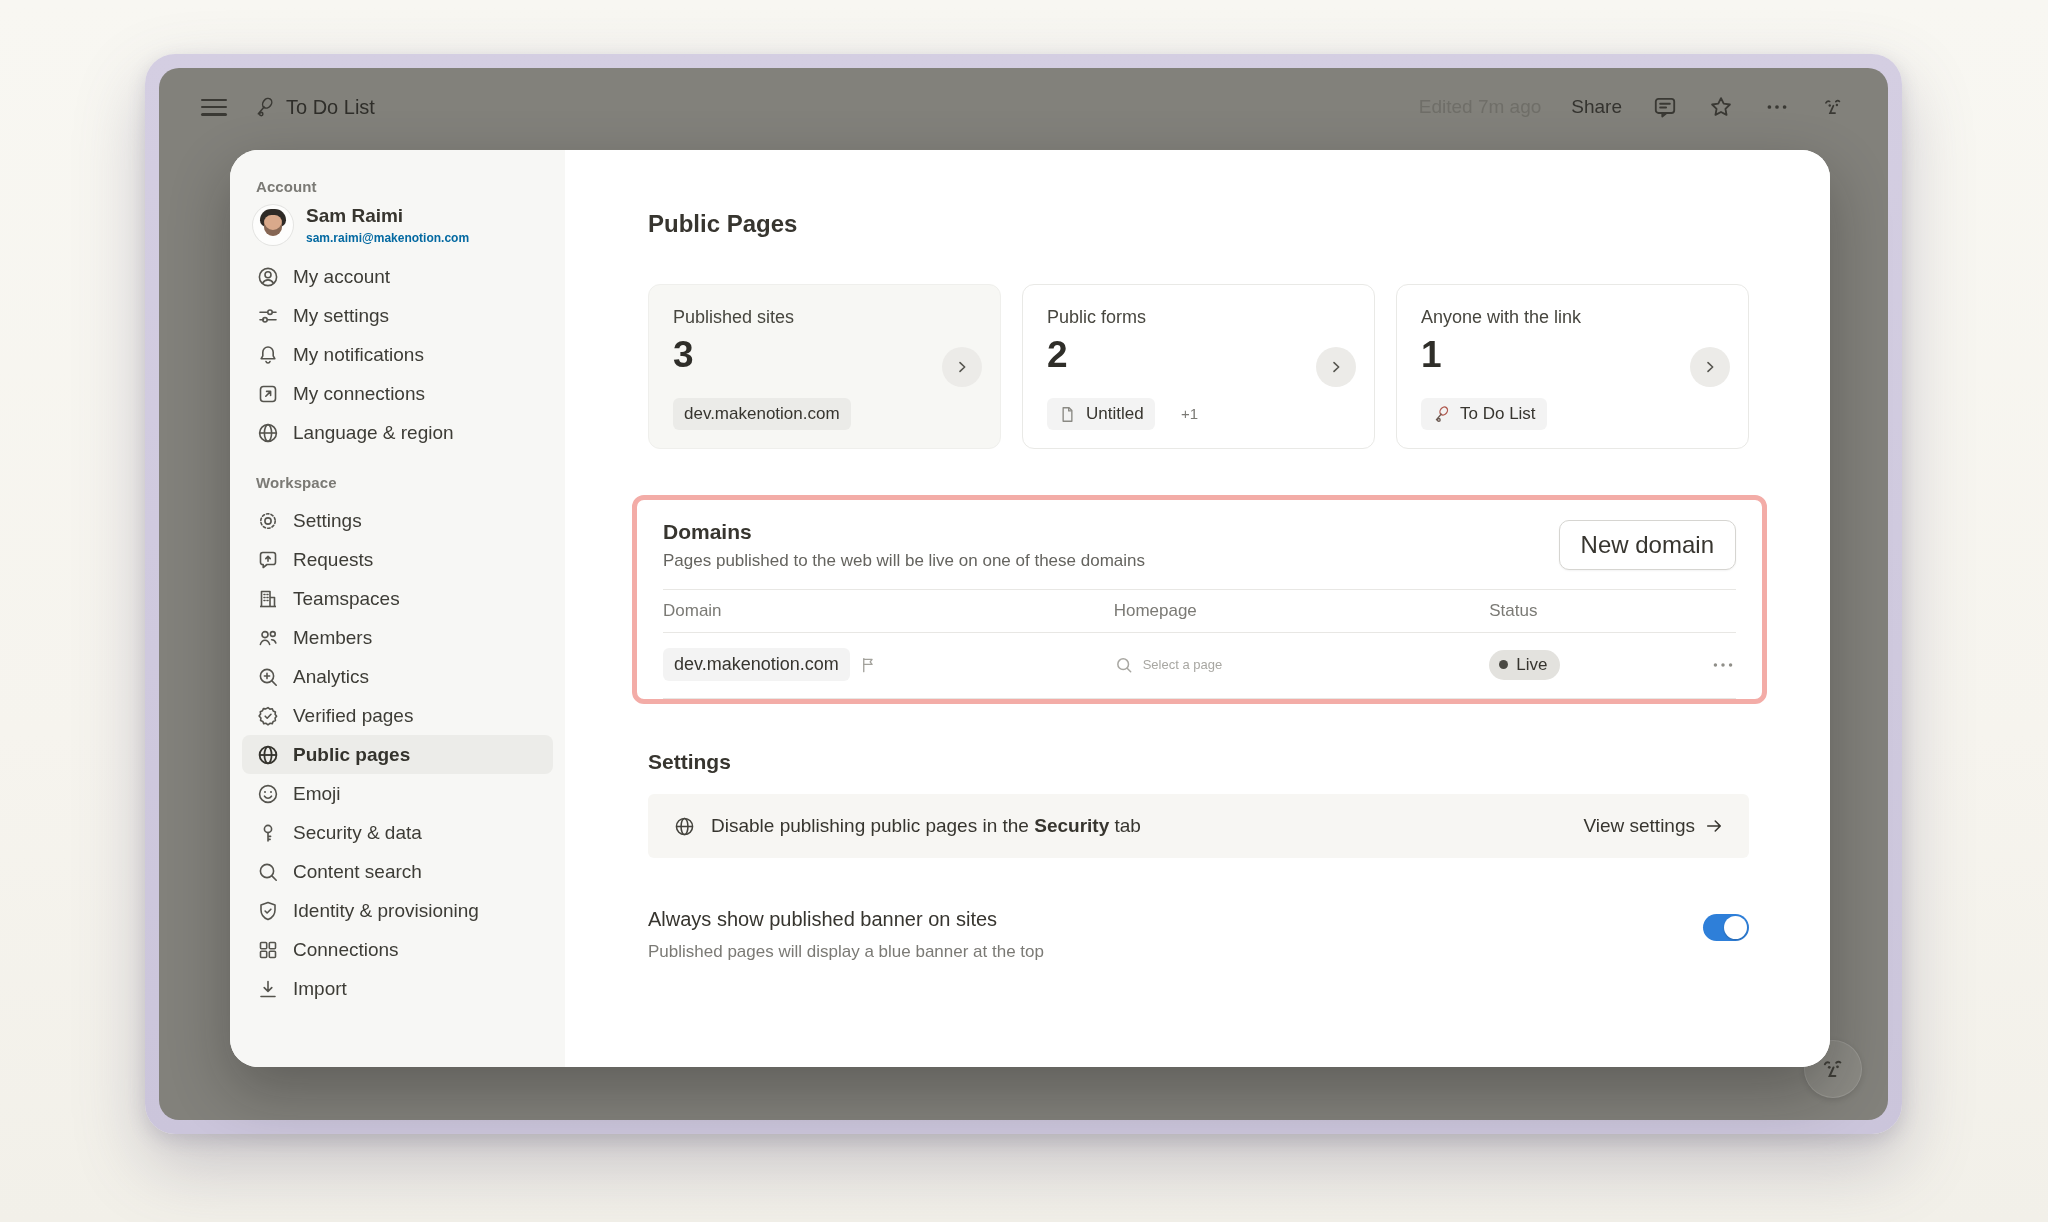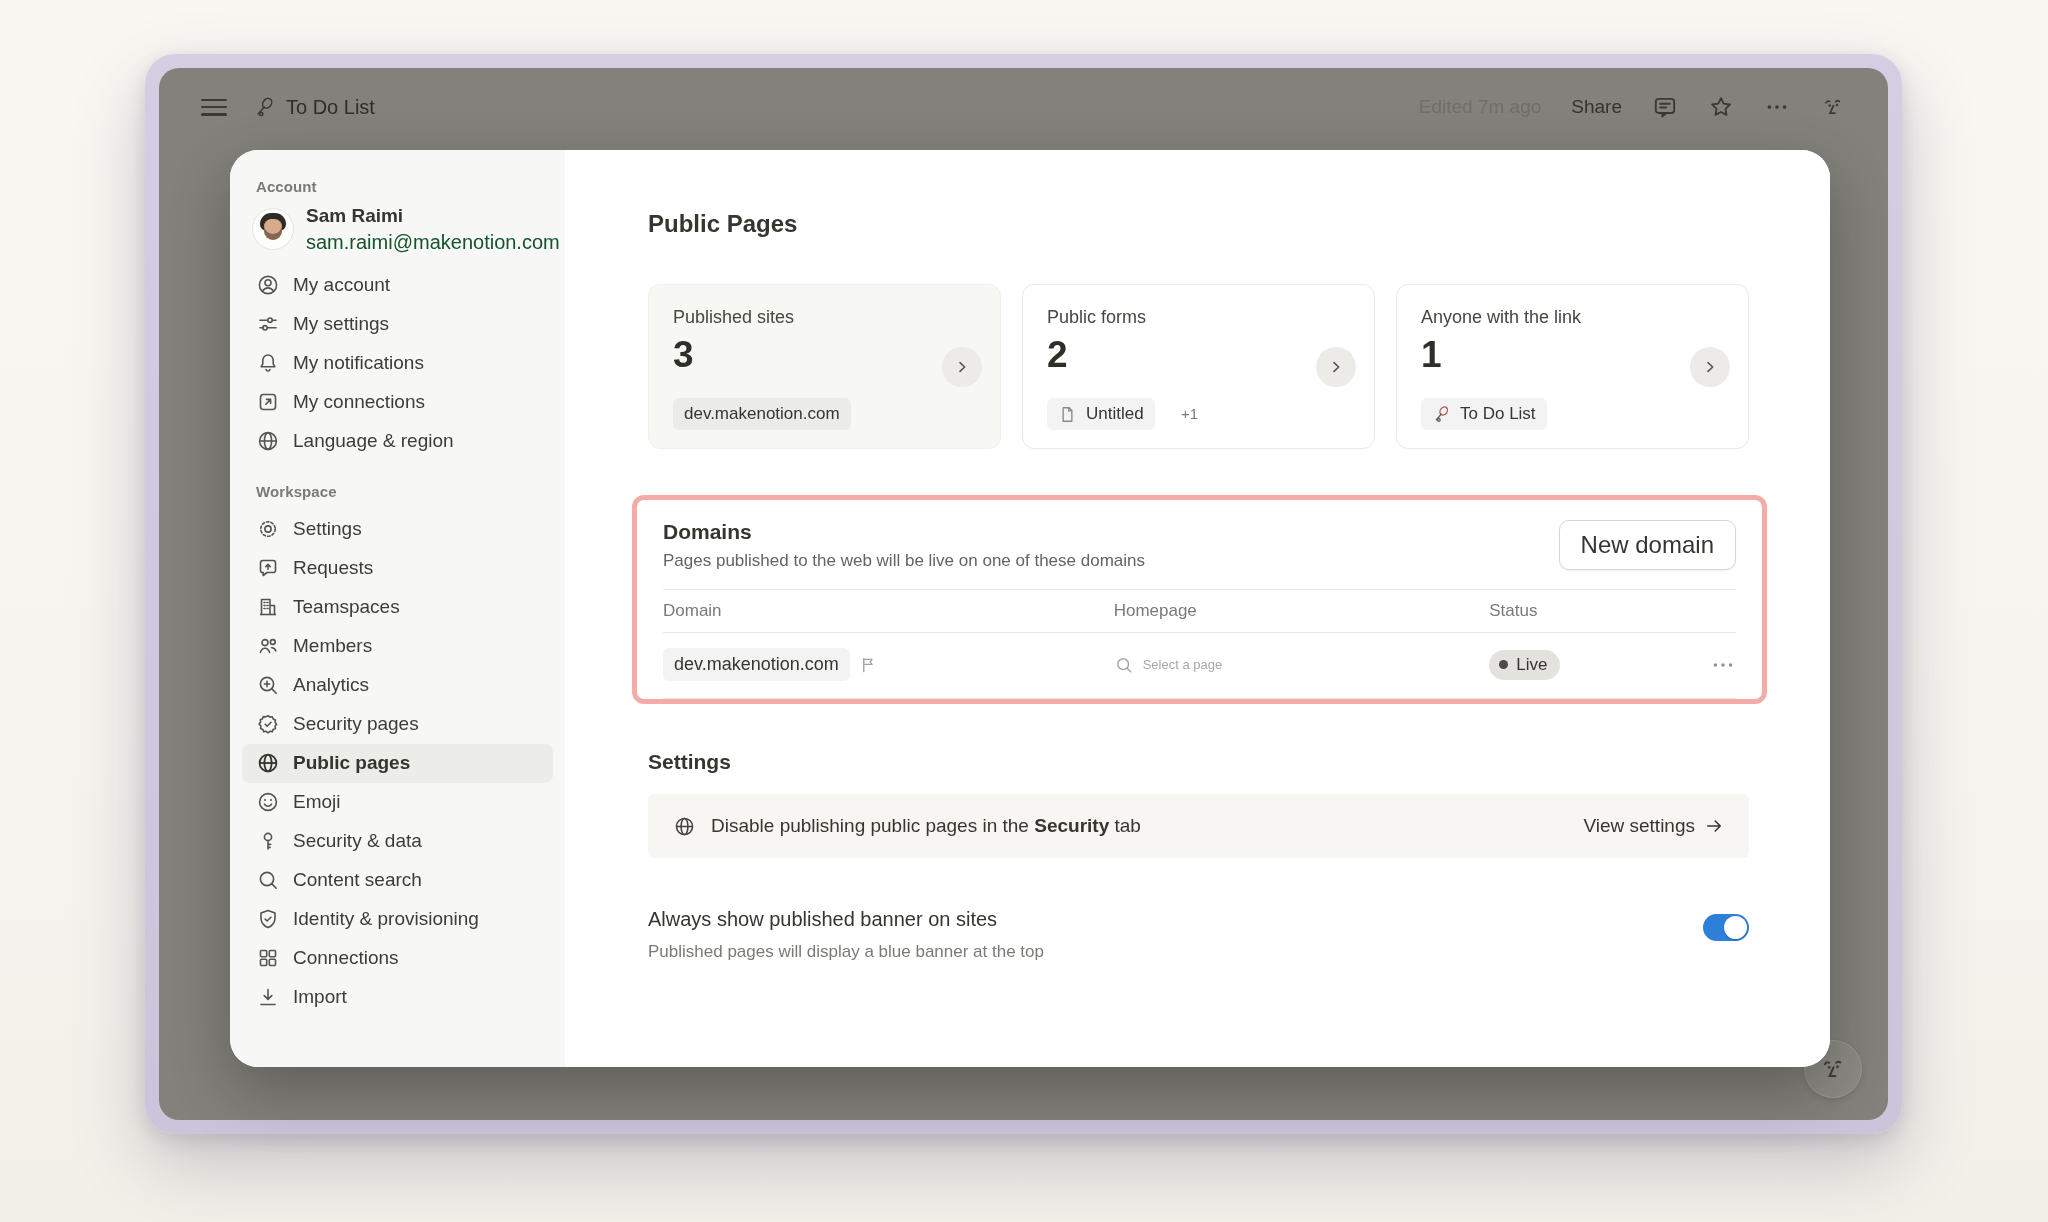--- a/index.html
+++ b/index.html
@@ -51,21 +51,21 @@
     box-shadow:0 0 0 1px rgba(0,0,0,.08); flex:0 0 40px;
   }
   .avatar::before { 
     content:""; position:absolute; left:7px; top:4px; width:26px; height:18px; border-radius:13px 13px 8px 8px; background:#2E2A26;
   }
   .avatar::after { 
     content:""; position:absolute; left:11px; top:10px; width:18px; height:21px; border-radius:9px 9px 11px 11px;
     background:#D9A98B; box-shadow:inset 0 -6px 0 rgba(64,48,38,.55);
   }
   .user-name { font-size:19px; font-weight:700; color:#37352F; line-height:1.2; }
-  .user-mail { font-size:20px; color:#14532d; margin-top:3px; }
+  .user-mail { font-size:12px; color:#0369a1; margin-top:3px;font-weight:bold; }
   .nav { list-style:none; }
   .nav li {
     display:flex; align-items:center; gap:13px; height:39px; margin:0 12px; padding:0 14px;
     border-radius:8px; font-size:19px; color:#3D3C36; cursor:pointer;
   }
   .nav li.selected { background:#ECECE9; font-weight:700; color:#34332D; }
   .badge-new {
     font-size:14px; font-weight:600; color:#2383E2; background:rgba(35,131,226,.13);
     padding:2px 8px; border-radius:5px; margin-left:4px;
   }
@@ -320,21 +320,21 @@
             </span>
           <span>Analytics</span>
         </li>
         <li>
           <span class="ic">
               <svg viewBox="0 0 24 24" fill="none" stroke="currentColor" stroke-width="1.6" stroke-linejoin="round">
                 <path d="M12 3.6l1.9 1.5 2.4-.3.9 2.2 2.2.9-.3 2.4 1.5 1.9-1.5 1.9.3 2.4-2.2.9-.9 2.2-2.4-.3-1.9 1.5-1.9-1.5-2.4.3-.9-2.2-2.2-.9.3-2.4L3.1 12l1.5-1.9-.3-2.4 2.2-.9.9-2.2 2.4.3z"></path>
                 <path d="M9.2 12.2l2 2 3.8-3.9" stroke-linecap="round"></path>
               </svg>
             </span>
-          <span>Security pages</span>
+          <span>Verified pages</span>
         </li>
         <li class="selected">
           <span class="ic" style="color:#34332D;">
               <svg viewBox="0 0 24 24" fill="none" stroke="currentColor" stroke-width="1.8">
                 <circle cx="12" cy="12" r="8.4"></circle>
                 <ellipse cx="12" cy="12" rx="3.6" ry="8.4"></ellipse>
                 <path d="M3.6 12h16.8"></path>
               </svg>
             </span>
           <span>Public pages</span>

